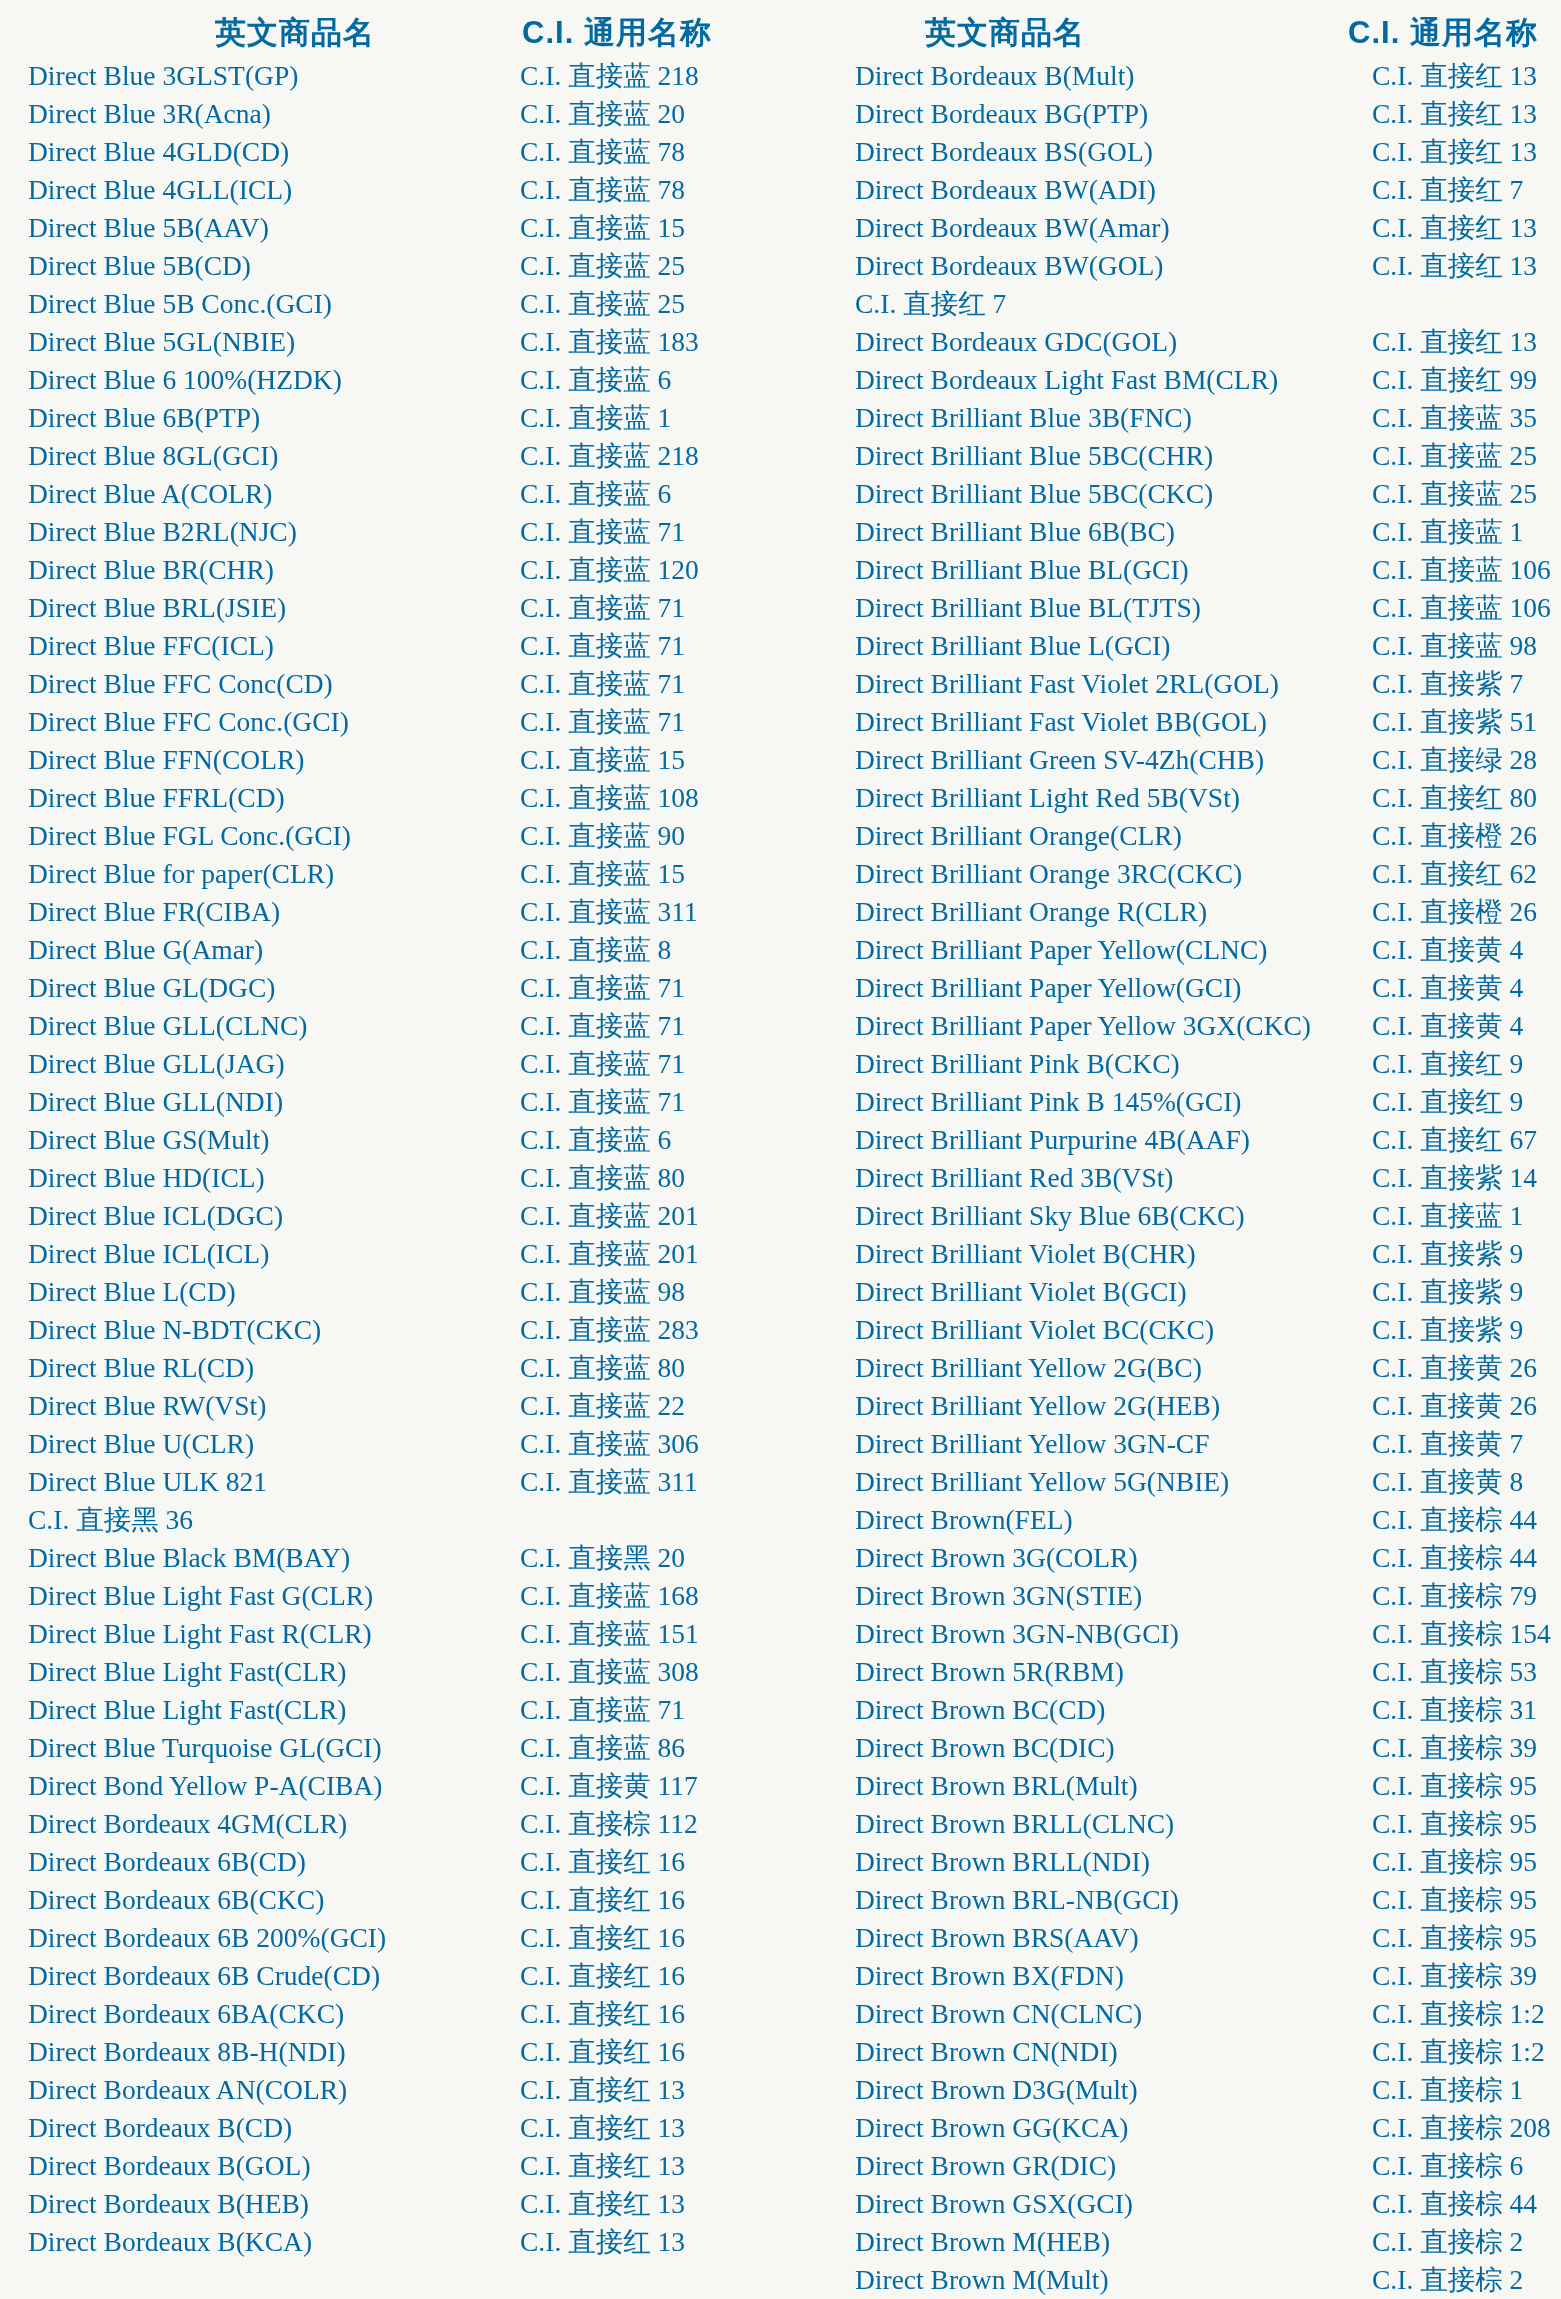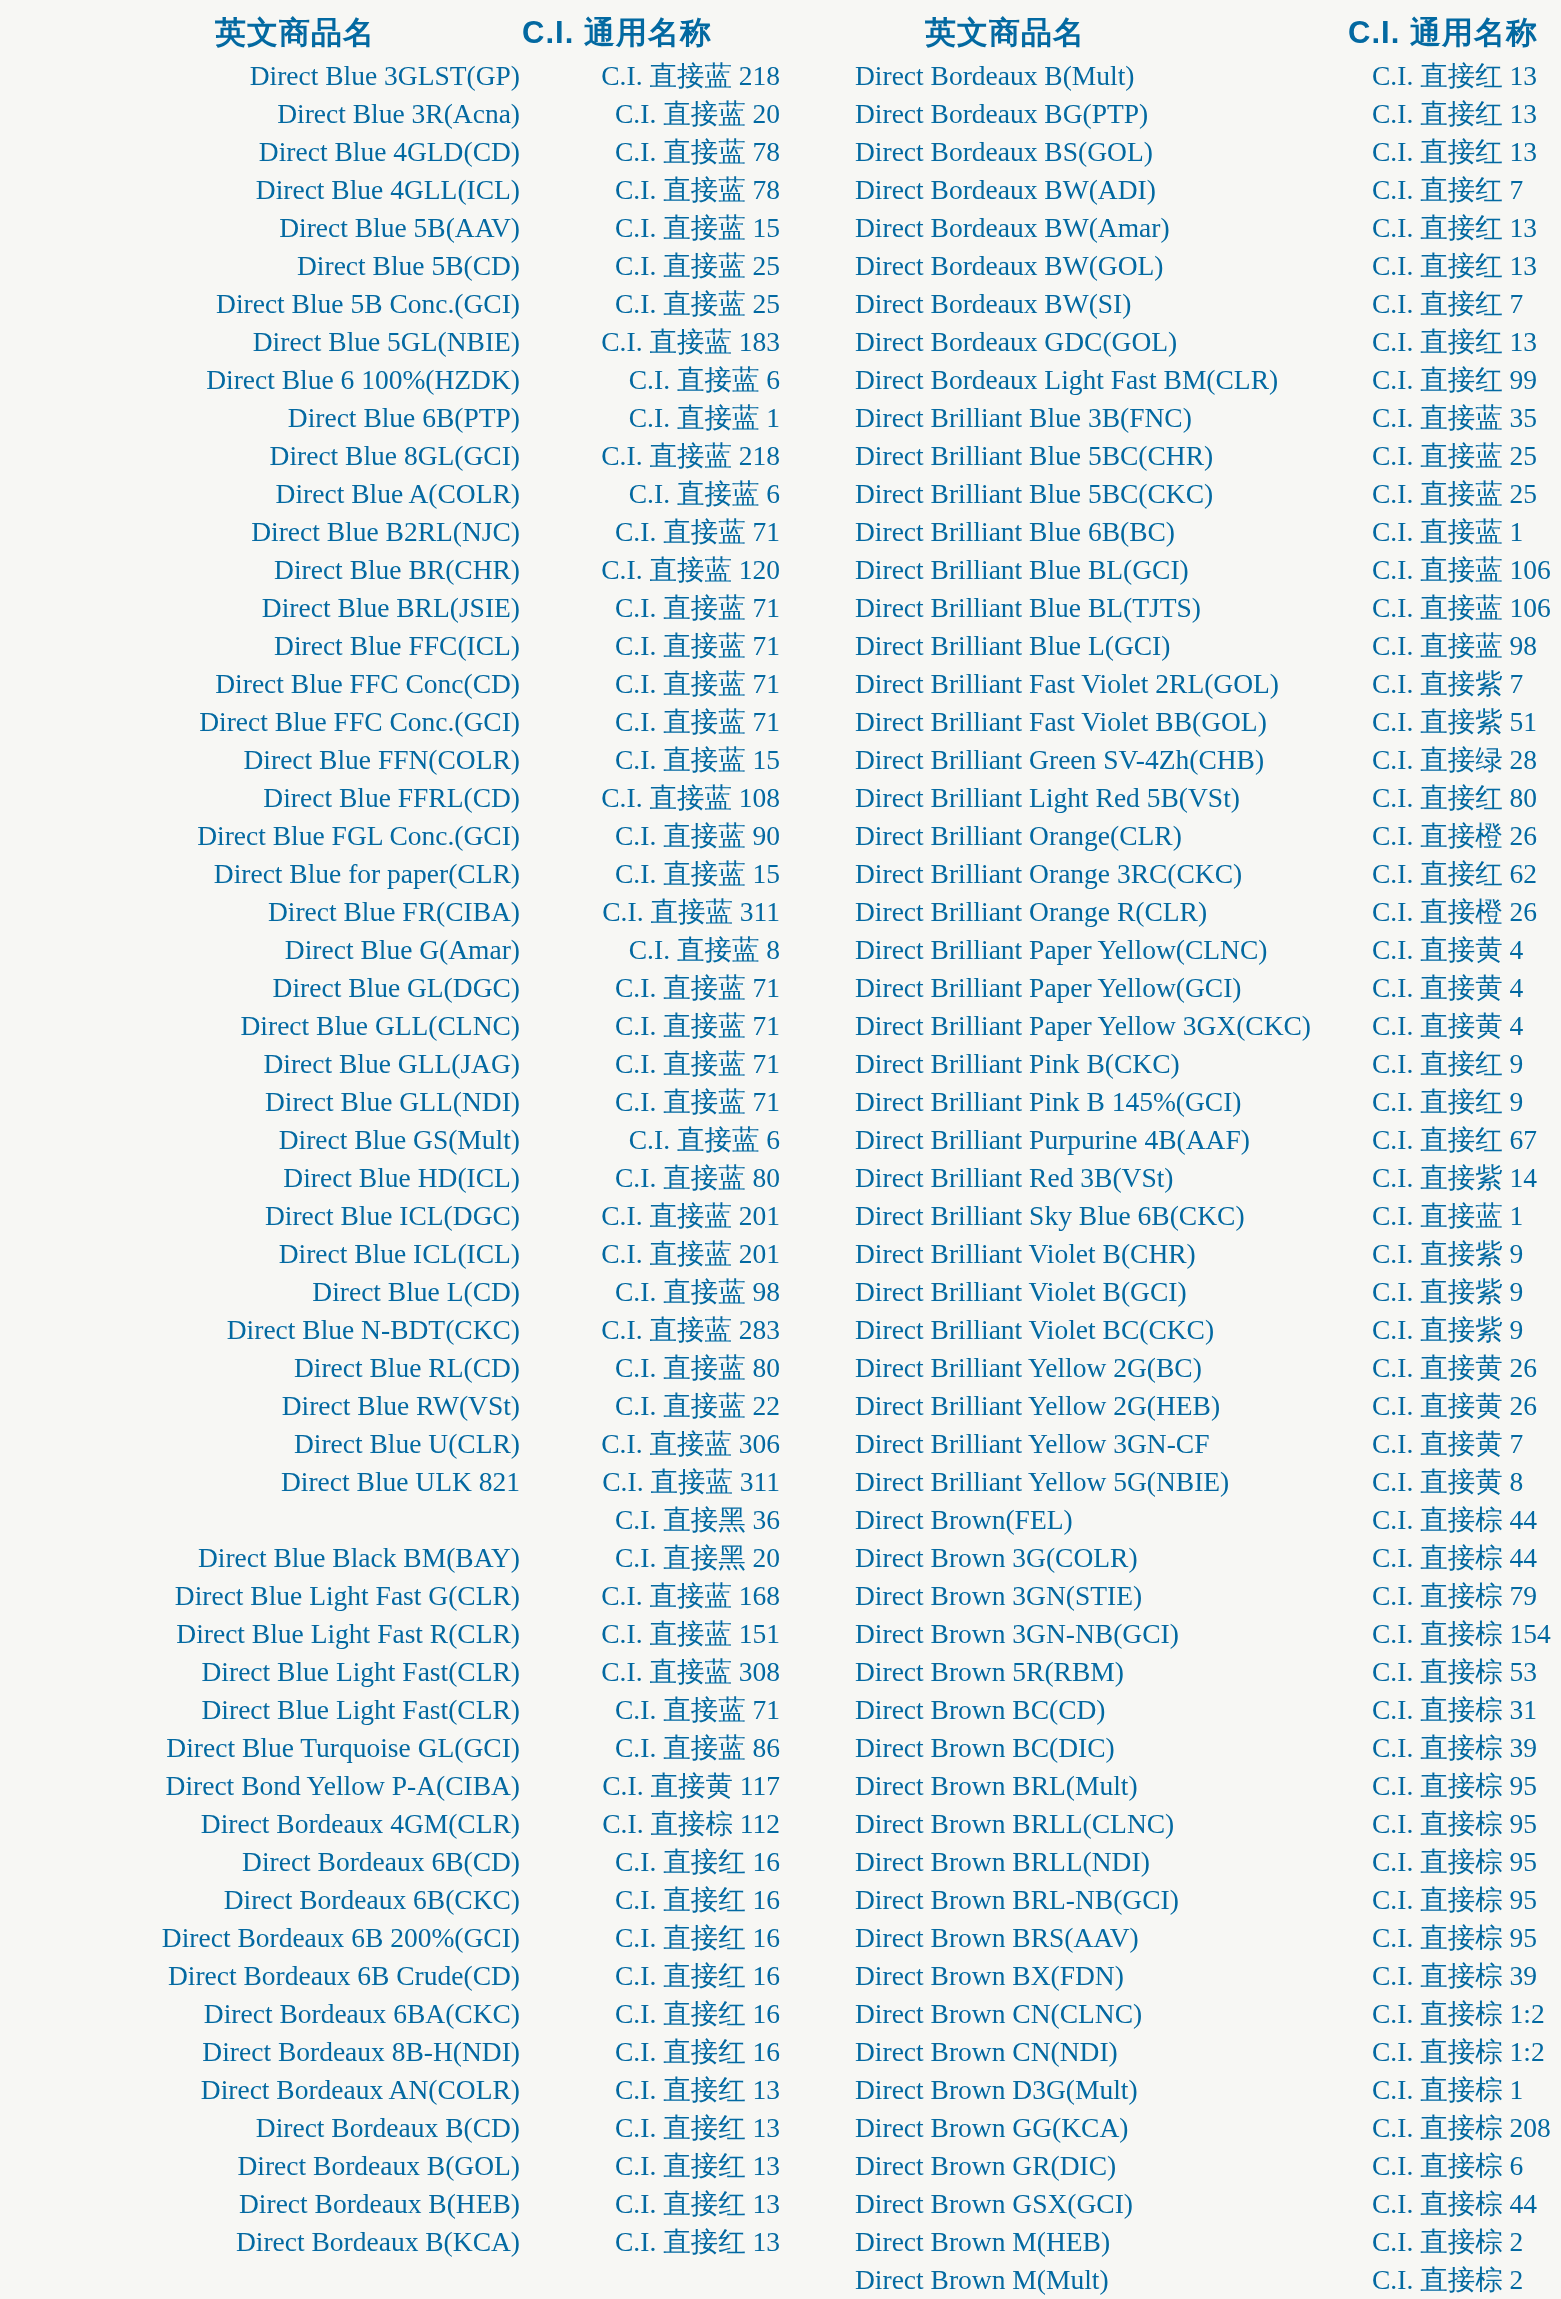--- a/index.html
+++ b/index.html
@@ -24,21 +24,21 @@
     letter-spacing: 1px;
   }
   .hdr-name-left  { left: 295px;  }
   .hdr-ci-left    { left: 617px;  }
   .hdr-name-right { left: 1005px; }
   .hdr-ci-right   { left: 1443px; }
   .rows {
     position: absolute;
     top: 57px;
   }
-  .rows.left  { left: 0;     width: 780px; text-align: right; }
+  .rows.left  { left: 0;     width: 780px; }
   .rows.right { left: 780px; width: 781px; }
   .row {
     display: flex;
     align-items: center;
     height: 38px;
     white-space: nowrap;
   }
   .rows.left  .row { padding-left: 28px; }
   .rows.right .row { padding-left: 75px; gap: 25px; }
   .cell { font-size: 27.5px; line-height: 38px; }
@@ -307,21 +307,20 @@
       </div>
       <div class="row">
         <span class="cell name">Direct Bordeaux BW(Amar)</span>
         <span class="cell ci">C.I. 直接红 13</span>
       </div>
       <div class="row">
         <span class="cell name">Direct Bordeaux BW(GOL)</span>
         <span class="cell ci">C.I. 直接红 13</span>
       </div>
       <div class="row">
-        <span class="cell name">Direct Bordeaux BW(SI)</span>
         <span class="cell ci">C.I. 直接红 7</span>
       </div>
       <div class="row">
         <span class="cell name">Direct Bordeaux GDC(GOL)</span>
         <span class="cell ci">C.I. 直接红 13</span>
       </div>
       <div class="row">
         <span class="cell name">Direct Bordeaux Light Fast BM(CLR)</span>
         <span class="cell ci">C.I. 直接红 99</span>
       </div>

